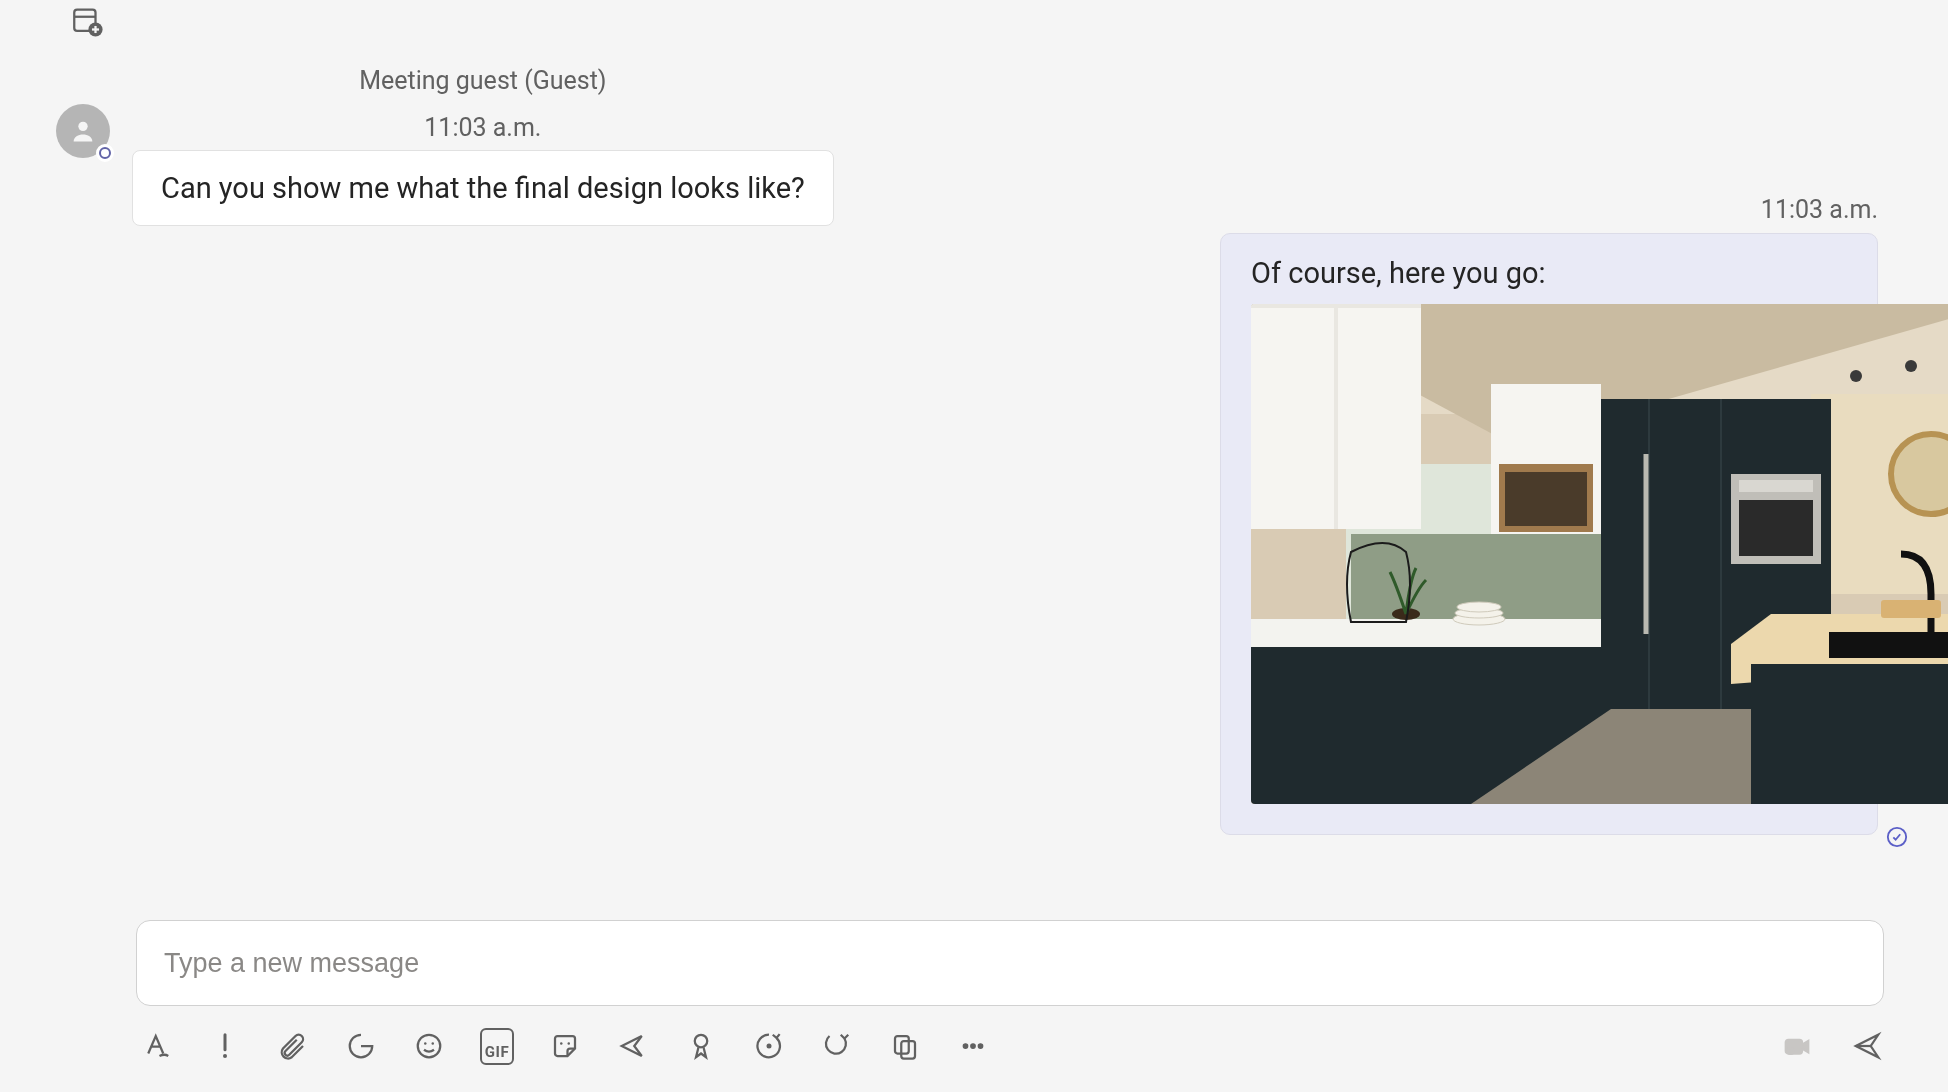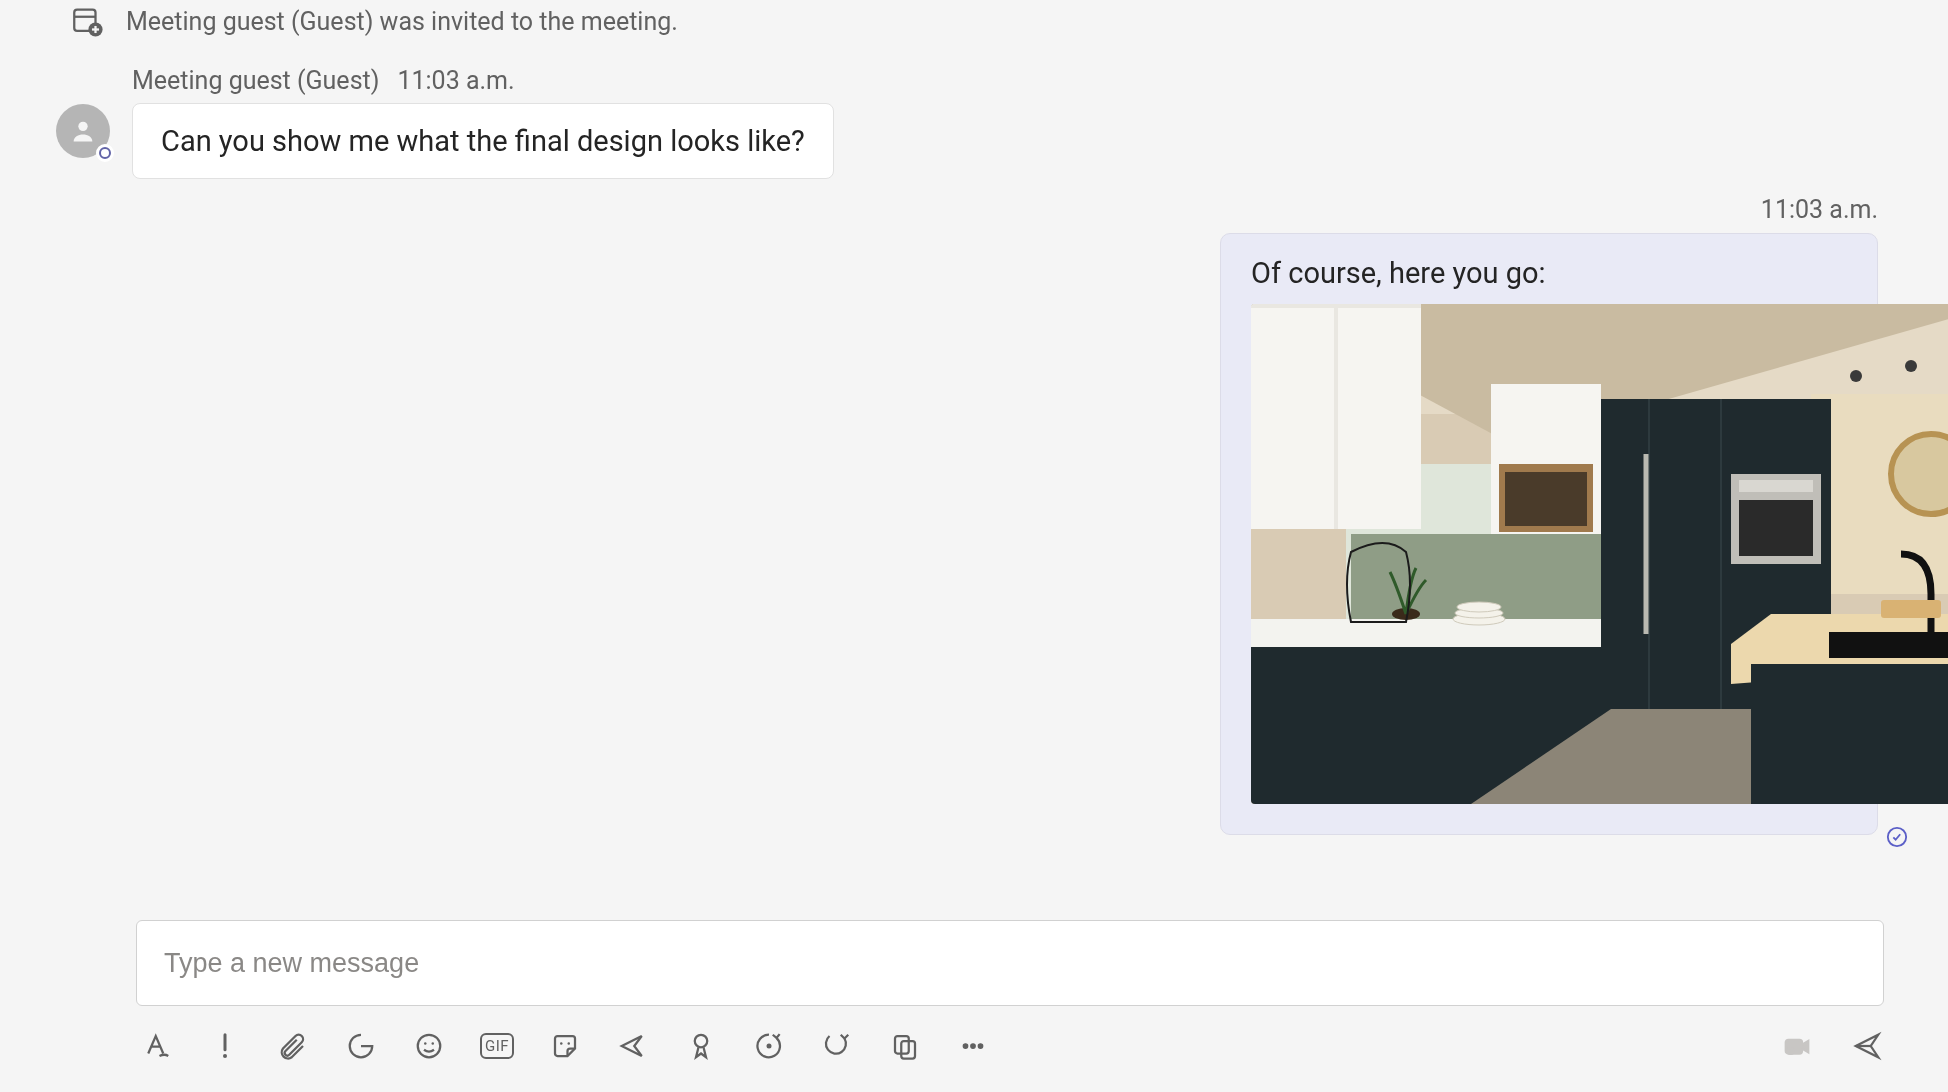--- a/index.html
+++ b/index.html
@@ -11,66 +11,65 @@
   .sys-text { color: #616161; font-size: 25px; }
 
   
   .guest-row { position: absolute; left: 56px; top: 66px; display: flex; gap: 22px; }
   .avatar-wrap { width: 54px; height: 54px; position: relative; margin-top: 38px; }
   .avatar { width: 54px; height: 54px; border-radius: 50%; background: #b5b5b5; display: flex; align-items: center; justify-content: center; }
   .avatar svg { width: 28px; height: 28px; fill: #f5f5f5; }
   .presence { position: absolute; right: -4px; bottom: -4px; width: 18px; height: 18px; border-radius: 50%; background: #fff; border: 3px solid #fff; box-sizing: border-box; }
   .presence::after { content: ""; position: absolute; inset: 0; border: 2px solid #6264a7; border-radius: 50%; }
   .guest-col { display: flex; flex-direction: column; gap: 8px; }
-  .guest-header { display: flex; align-items: center; gap: 18px; }
+  .guest-header { display: flex; align-items: center; gap: 18px; flex-direction: column; }
   .guest-name { color: #616161; font-size: 25px; }
   .guest-time { color: #616161; font-size: 25px; }
   .guest-bubble { background: #fff; border: 1px solid #e1e1e1; border-radius: 8px; padding: 20px 28px; font-size: 29px; color: #242424; width: fit-content; }
 
   
   .me-time { position: absolute; right: 70px; top: 195px; color: #616161; font-size: 25px; }
   .me-bubble { position: absolute; right: 70px; top: 233px; width: 658px; background: #e9eaf6; border: 1px solid #dcdce8; border-radius: 10px; padding: 22px 30px 30px 30px; box-sizing: border-box; }
   .me-text { font-size: 29px; color: #242424; margin-bottom: 14px; }
 
   
   .img-holder { width: 750px; height: 500px; border-radius: 4px; overflow: hidden; background:#bbb; }
 
   .read-receipt { position: absolute; right: 40px; top: 826px; color:#5b5fc7; }
 
   
-  .composer { position: absolute; left: 136px; right: 64px; top: 920px; height: 86px; background: #fff; border: 1px solid #d1d1d1; border-radius: 6px; display: flex; align-items: center; padding: 0 25px; box-sizing: border-box; }
+  .composer { position: absolute; left: 136px; right: 64px; top: 920px; height: 86px; background: #fff; border: 1px solid #d1d1d1; border-radius: 14px; display: flex; align-items: center; padding: 0 25px; box-sizing: border-box; }
   .composer input { border: none; outline: none; width: 100%; font-size: 27px; color: #242424; background: transparent; }
   .composer input::placeholder { color: #8a8886; }
 
   
   .toolbar { position: absolute; left: 140px; right: 64px; top: 1022px; height: 48px; display: flex; align-items: center; }
   .tb-left { display: flex; align-items: center; gap: 34px; }
   .tb-right { margin-left: auto; display: flex; align-items: center; gap: 36px; }
   .tb-icon { color: #616161; display: flex; align-items: center; justify-content: center; width: 34px; height: 34px; cursor: pointer; }
   .tb-icon svg { width: 30px; height: 30px; stroke: #616161; }
   .tb-icon.disabled { color: #c8c6c4; }
   .tb-icon.disabled svg { stroke: #c8c6c4; fill:#c8c6c4; }
-  .gif-box { border: 2px solid #616161; border-radius: 6px; font-size: 15px; font-weight: 400; padding: 4px 3px 3px 3px; letter-spacing: 0.5px; color:#616161; line-height:1; }
+  .gif-box { border: 2px solid #616161; border-radius: 6px; font-size: 15px; font-weight: 700; padding: 15px 3px 3px 3px; letter-spacing: 0.5px; color:#616161; line-height:1; }
 </style>
 </head>
 <body>
 
 <div class="chat-area">
 
   <div class="sys-row">
     <span class="icon">
       <svg width="34" height="34" viewBox="0 0 24 24" fill="none" stroke="#616161" stroke-width="1.6">
         <rect x="3" y="4" width="15" height="15" rx="2"></rect>
         <line x1="3" y1="9" x2="18" y2="9"></line>
         <circle cx="18" cy="18" r="5" fill="#616161" stroke="none"></circle>
         <line x1="18" y1="15.5" x2="18" y2="20.5" stroke="#f5f5f5" stroke-width="1.6"></line>
         <line x1="15.5" y1="18" x2="20.5" y2="18" stroke="#f5f5f5" stroke-width="1.6"></line>
       </svg>
     </span>
-    <span class="sys-text">Meeting guest (Guest) was invited to the meeting.</span>
   </div>
 
   <div class="guest-row">
     <div class="avatar-wrap">
       <div class="avatar">
         <svg viewBox="0 0 24 24">
             <circle cx="12" cy="8" r="4"></circle>
             <path d="M4 21c0-4 4-6 8-6s8 2 8 6"></path>
           </svg>
       </div>

